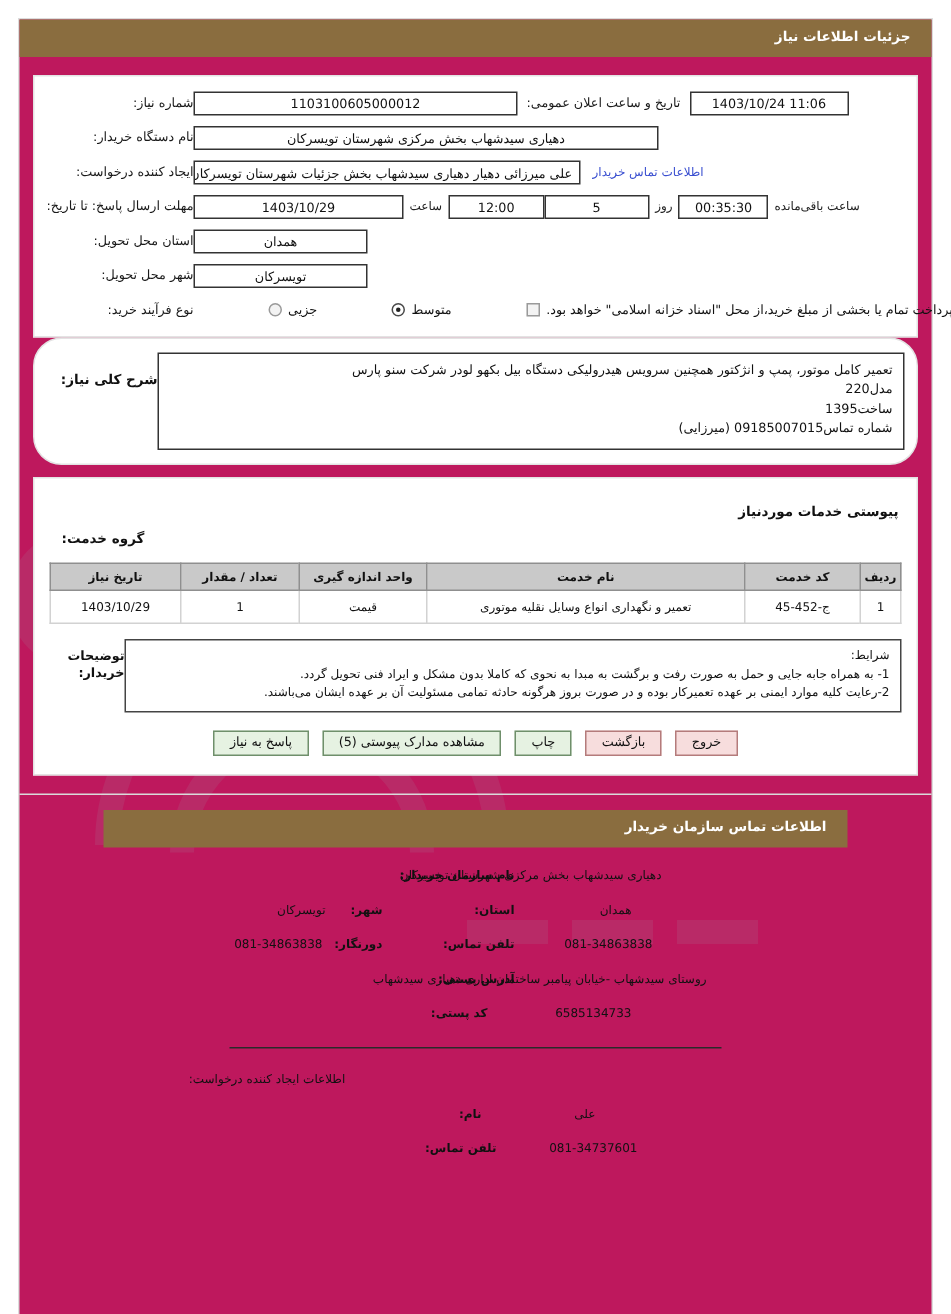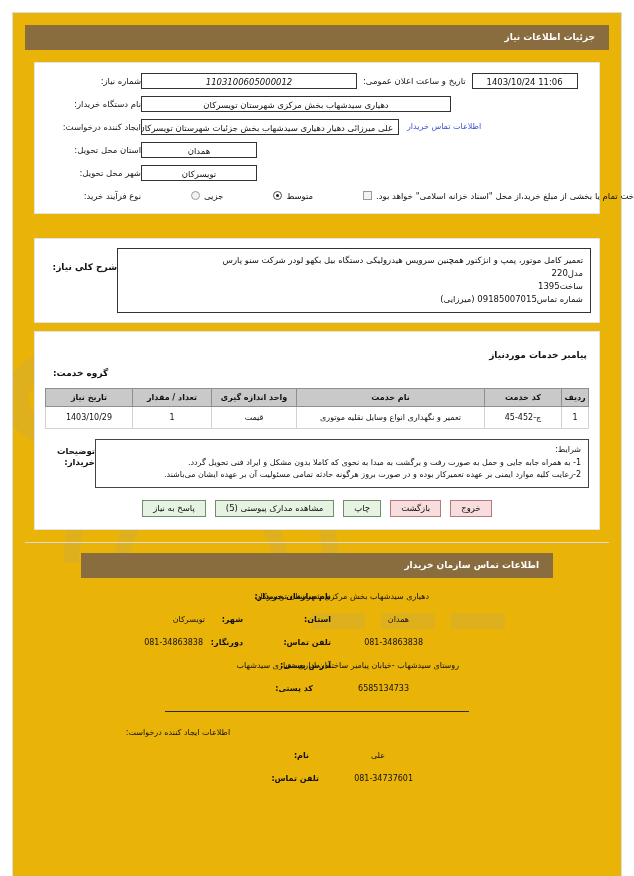--- a/index.html
+++ b/index.html
@@ -20,23 +20,23 @@
 
   
   .page-frame {
     position: absolute;
     top: 12px;
     right: 12px;
     left: 12px;
     bottom: 0;
     border: 1px solid #dcdcdc;
     border-bottom: none;
-    background: #eab308;
-    box-sizing: border-box;
-    padding: 12px;
+    background: #be185d;
+    box-sizing: border-box;
+    padding: 0;
   }
 
   
   .watermark {
     position: absolute;
     top: 300px;
     right: 0;
     left: 0;
     height: 420px;
     pointer-events: none;
@@ -97,21 +97,21 @@
     font-size: 8.5px;
     padding: 0 5px;
     box-sizing: border-box;
     text-align: center;
     white-space: nowrap;
     overflow: hidden;
     color: #111;
   }
   .box.num { text-align: center; direction: ltr; }
 
-  .w-need   { width: 216px; font-style: italic; }
+  .w-need   { width: 216px; }
   .w-date   { width: 106px; }
   .w-org    { width: 310px; }
   .w-creator{ width: 258px; }
   .w-resp   { width: 140px; }
   .w-time   { width: 64px; }
   .w-days   { width: 70px; }
   .w-remain { width: 60px; }
   .w-prov   { width: 116px; }
 
   .link {
@@ -389,20 +389,30 @@
         <span class="lbl w-right">نام دستگاه خریدار:</span>
         <span class="box w-org">دهیاری سیدشهاب بخش مرکزی شهرستان تویسرکان</span>
       </div>
 
       <div class="row">
         <span class="lbl w-right">ایجاد کننده درخواست:</span>
         <span class="box w-creator">علی میرزائی دهیار دهیاری سیدشهاب بخش جزئیات شهرستان تویسرکان</span>
         <a class="link" href="#">اطلاعات تماس خریدار</a>
       </div>
 
+      <div class="row">
+        <span class="lbl w-right">مهلت ارسال پاسخ: تا تاریخ:</span>
+        <span class="box num w-resp">1403/10/29</span>
+        <span class="small-note">ساعت</span>
+        <span class="box num w-time">12:00</span>
+        <span class="box num w-days">5</span>
+        <span class="small-note">روز</span>
+        <span class="box num w-remain">00:35:30</span>
+        <span class="small-note">ساعت باقی‌مانده</span>
+      </div>
 
       <div class="row">
         <span class="lbl w-right">استان محل تحویل:</span>
         <span class="box w-prov">همدان</span>
       </div>
 
       <div class="row">
         <span class="lbl w-right">شهر محل تحویل:</span>
         <span class="box w-prov">تویسرکان</span>
       </div>
@@ -419,35 +429,35 @@
           <span>متوسط</span>
         </span>
         <span class="opt">
           <span class="cbox"></span>
           <span>پرداخت تمام یا بخشی از مبلغ خرید،از محل "اسناد خزانه اسلامی" خواهد بود.</span>
         </span>
       </div>
 
     </div>
 
-    <div class="card" style="margin-top:24px;">
+    <div class="card" style="margin-top:0;border-radius:19px;">
       <div class="desc-row">
         <span class="desc-lbl">شرح کلی نیاز:</span>
         <div class="desc-box">
           <div class="ln">تعمیر کامل موتور، پمپ و انژکتور  همچنین سرویس  هیدرولیکی  دستگاه بیل بکهو لودر شرکت  سنو پارس</div>
           <div class="ln">مدل220</div>
           <div class="ln">ساخت1395</div>
           <div class="ln">شماره تماس09185007015 (میرزایی)</div>
         </div>
       </div>
     </div>
 
     <div class="card" style="margin-top:8px; padding:8px 0 10px 0;">
 
-      <div class="sec-head">پیامبر خدمات موردنیاز</div>
+      <div class="sec-head">پیوستی خدمات موردنیاز</div>
 
       <div class="group-row">
         <span class="group-lbl">گروه خدمت:</span>
       </div>
 
       <table class="svc">
         <thead>
           <tr>
             <th class="c-radif">ردیف</th>
             <th class="c-code">کد خدمت</th>

